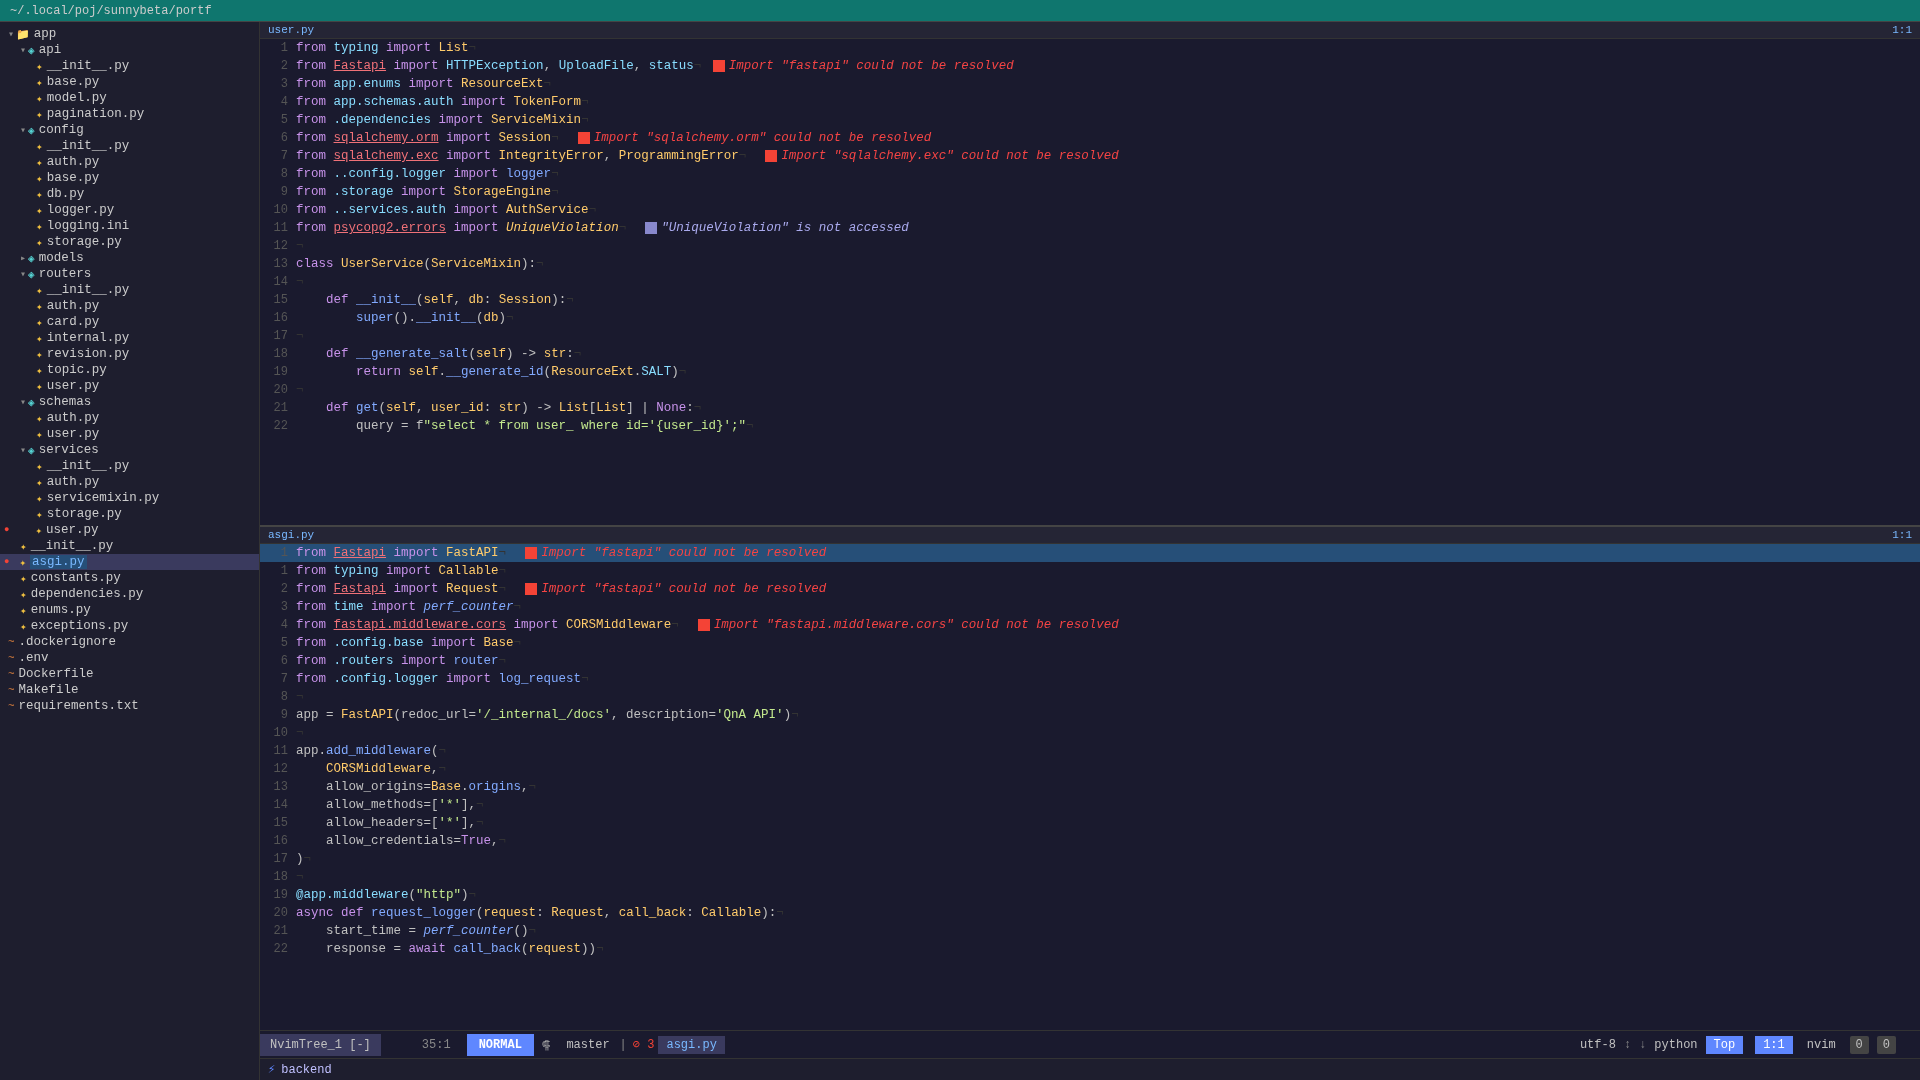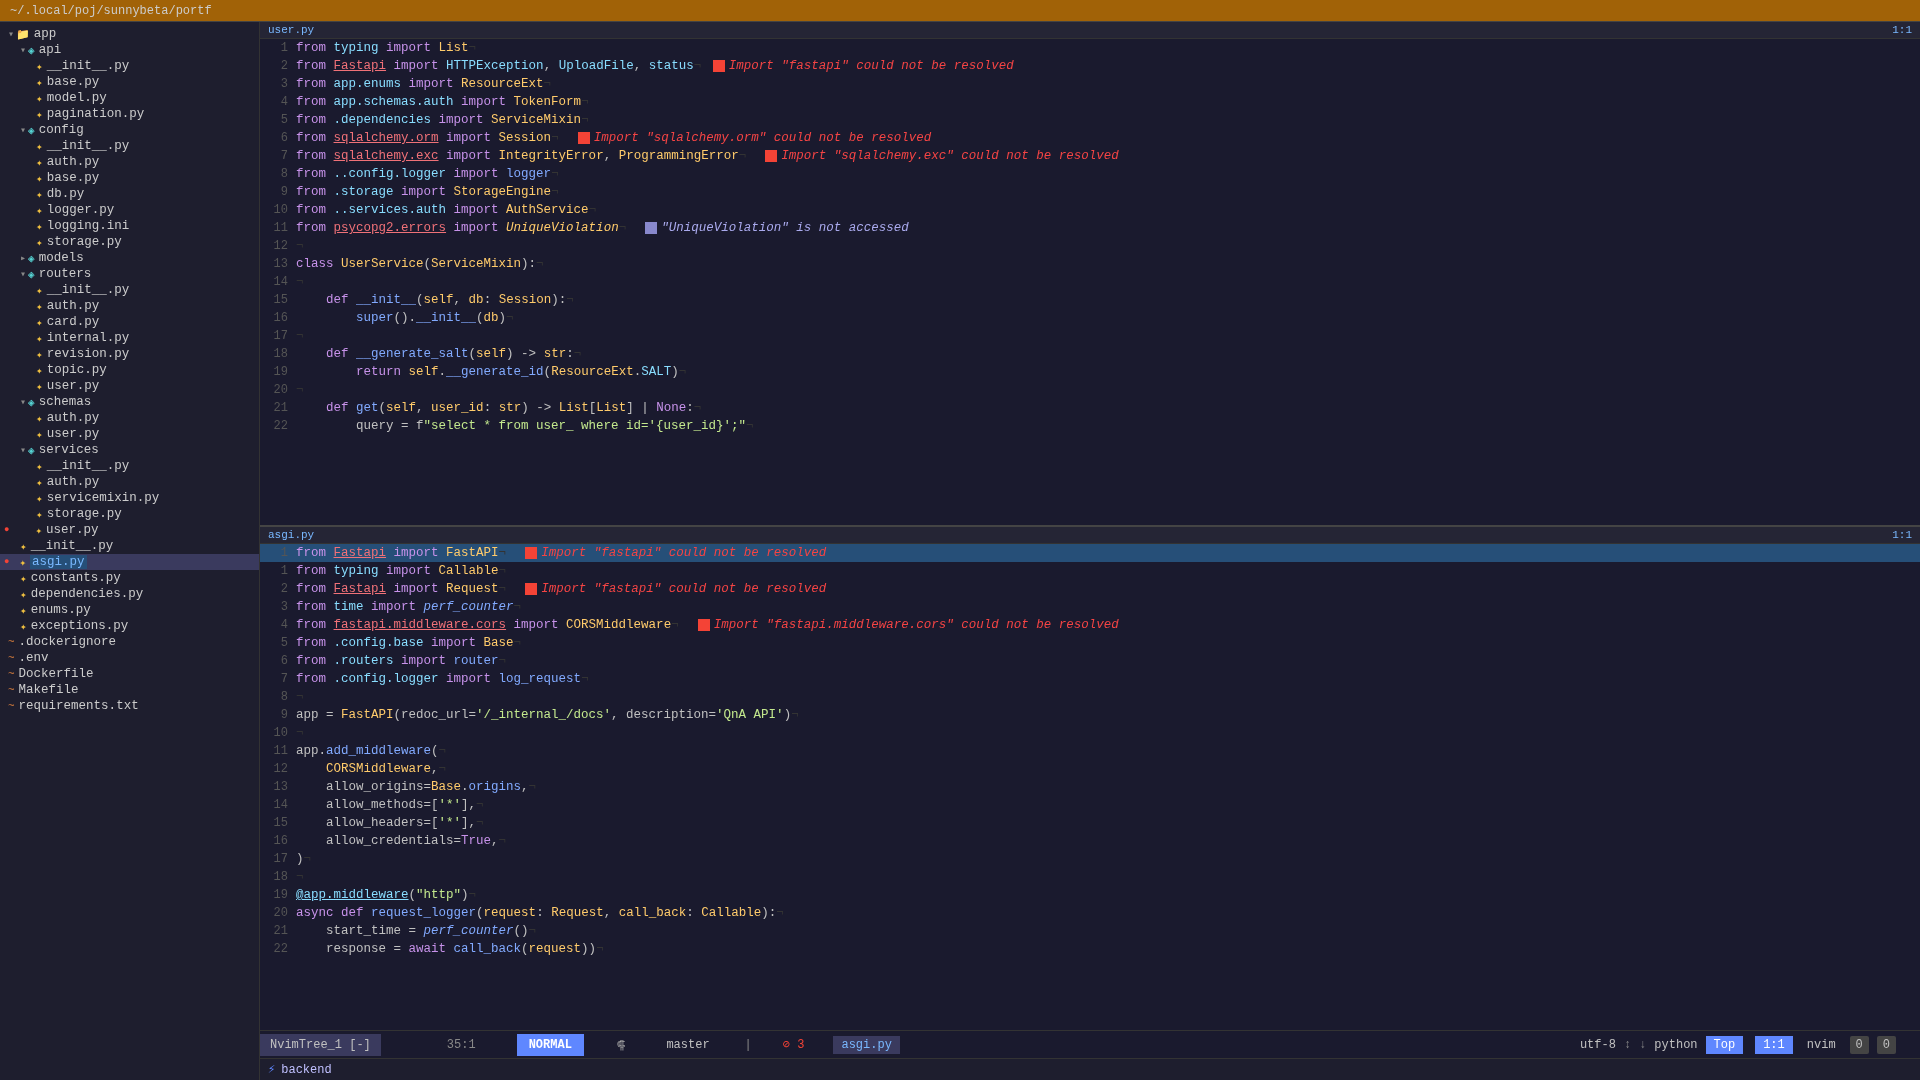--- a/index.html
+++ b/index.html
@@ -8,21 +8,21 @@
       color: #c0c0c0;
       font-family: 'Courier New', Courier, monospace;
       font-size: 13px;
       width: 1920px;
       height: 1080px;
       overflow: hidden;
       display: flex;
       flex-direction: column;
     }
     .title-bar {
-      background: #a16207;
+      background: #0f766e;
       color: #cccccc;
       padding: 4px 10px;
       font-size: 12px;
       height: 22px;
       display: flex;
       align-items: center;
       border-bottom: 1px solid #444;
     }
     .main-area {
       display: flex;
@@ -107,36 +107,35 @@
       font-size: 12.5px;
     }
     
     .kw { color: #c792ea; } 
     .fn { color: #82aaff; } 
     .cls { color: #ffcb6b; } 
     .str { color: #c3e88d; } 
     .mod { color: #f07178; } 
     .imp { color: #89ddff; } 
     .param { color: #ffcb6b; }
-    .deco { color: #89ddff; text-decoration: underline; }
+    .deco { color: #89ddff; }
     .err-sq { display: inline-block; background: #f44336; width: 12px; height: 12px; margin: 0 4px; vertical-align: middle; }
     .warn-sq { display: inline-block; background: #8888cc; width: 12px; height: 12px; margin: 0 4px; vertical-align: middle; }
     .err-text { color: #f44444; font-style: italic; }
     .italic { font-style: italic; }
     .underline { text-decoration: underline; }
     .line-highlight { background: #264f78; }
     .pilcrow { color: #333; }
     .nvim-status {
       height: 28px;
       background: #1a1a2e;
       display: flex;
       align-items: center;
       font-size: 12px;
       border-top: 1px solid #333;
-      gap: 25px;
     }
     .nvim-tree-label { background: #3a3a5e; color: #c0c0c0; padding: 4px 10px; }
     .nvim-mode-box { background: #5f87ff; color: white; padding: 4px 12px; font-weight: bold; margin-left: 8px; }
     .nvim-git { color: #c0c0c0; padding: 0 8px; }
     .nvim-right { margin-left: auto; display: flex; align-items: center; gap: 8px; padding-right: 24px; }
     .nvim-encoding { color: #c0c0c0; }
     .nvim-python { color: #c0c0c0; }
     .nvim-top { background: #5f87ff; color: white; padding: 2px 8px; }
     .nvim-pos { background: #5f87ff; color: white; padding: 2px 8px; margin-left: 4px; }
     .nvim-name-box { background: #3a3a5e; color: #79b8ff; padding: 2px 8px; }

